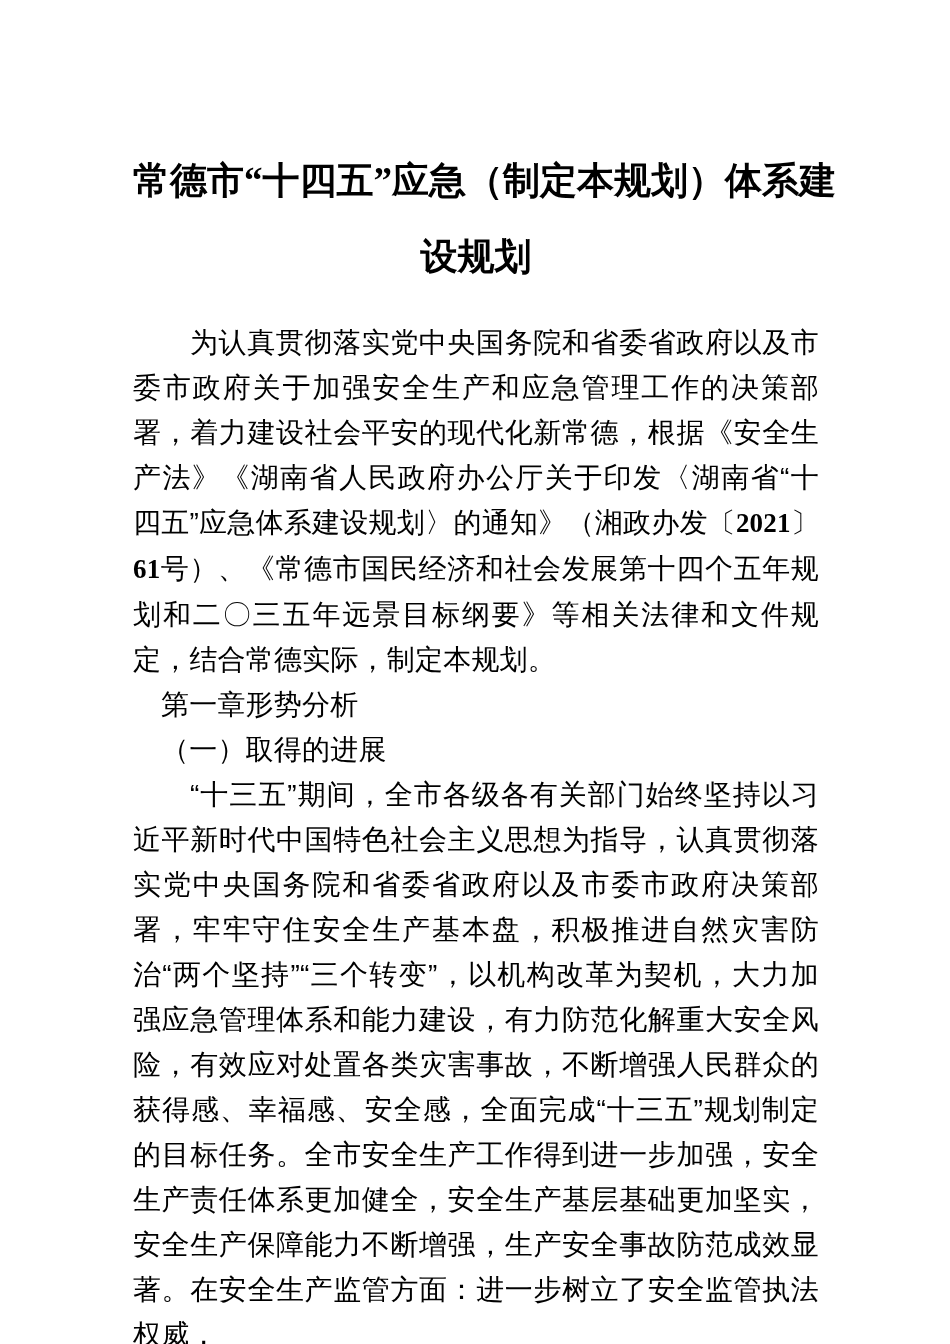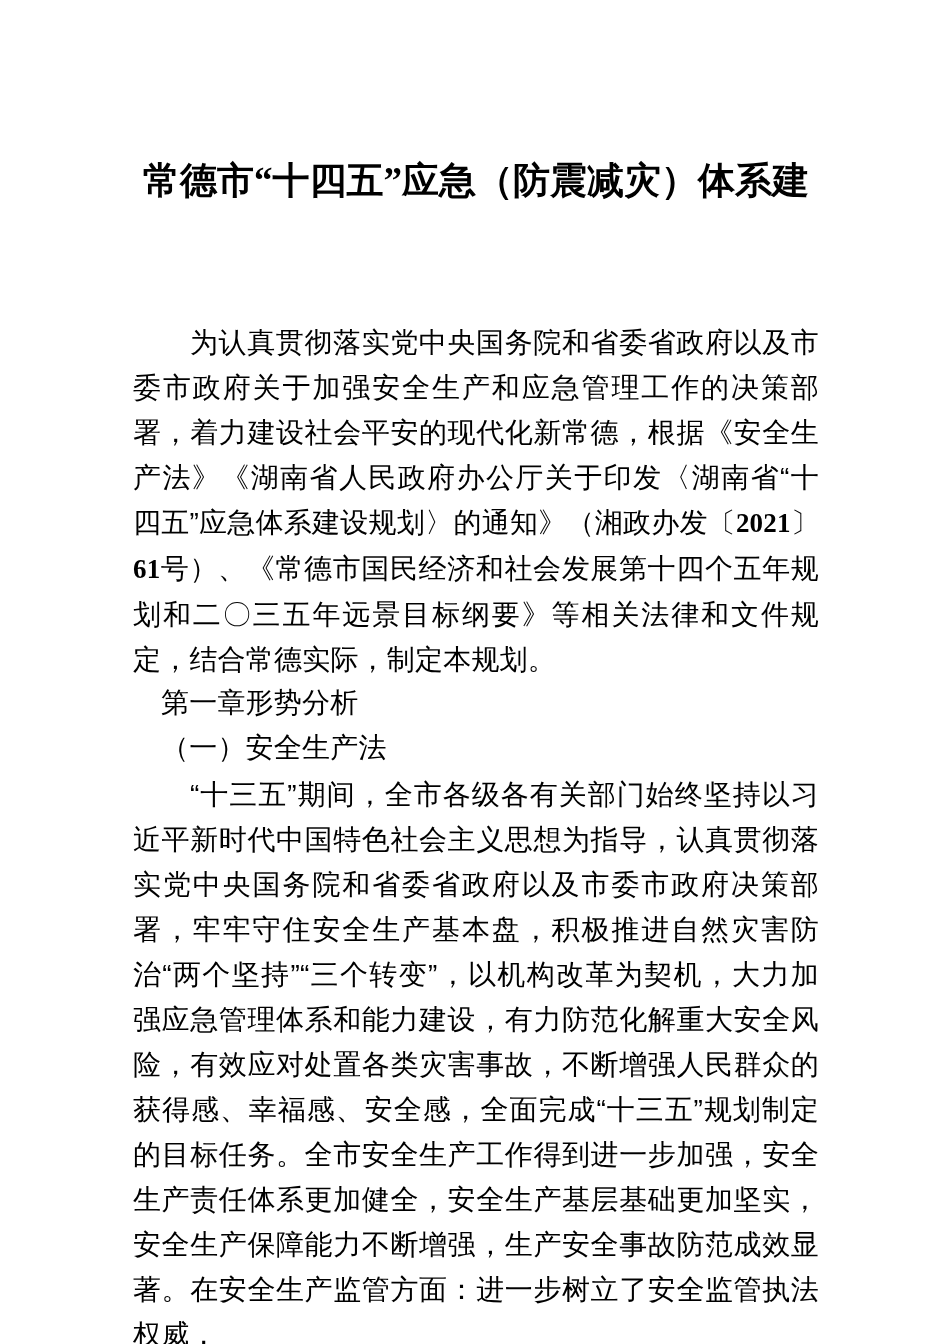--- a/index.html
+++ b/index.html
@@ -65,44 +65,44 @@
     margin: 0;
     color: #000;
     letter-spacing: 0.2px;
   }
 
   .para.indent2 {
     text-indent: 57px;
   }
   .para.indent1 {
     text-indent: 28px;
-    font-family: Liberation Mono, monospace;
   }
 
   
   .num {
     font-family: "Liberation Serif", "DejaVu Serif", serif;
     font-size: 27px;
     font-weight: bold;
   }
 </style>
 </head>
 <body>
 
 <div class="page">
 
   <div class="doc-title">
-    <span class="tline first">常德市“十四五”应急（防震减灾）体系建</span>
+    <span class="tline first">常德市“十四五”应急（制定本规划）体系建</span>
+    <span class="tline second">设规划</span>
   </div>
 
   <div class="body-block">
 
     <p class="para indent2"><span>为认真贯彻落实党中央国务院和省委省政府以及市委市政府关于加强安全生产和应急管理工作的决策部署，着力建设社会平安的现代化新常德，根据《安全生产法》《湖南省人民政府办公厅关于印发〈湖南省“十四五”应急体系建设规划〉的通知》（湘政办发〔</span><span class="num">2021</span><span>〕</span><span class="num">61</span><span>号）、《常德市国民经济和社会发展第十四个五年规划和二〇三五年远景目标纲要》等相关法律和文件规定，结合常德实际，制定本规划。</span></p>
 
     <p class="para indent1">第一章形势分析</p>
 
-    <p class="para indent1">（一）安全生产法</p>
+    <p class="para indent1">（一）取得的进展</p>
 
     <p class="para indent2">“十三五”期间，全市各级各有关部门始终坚持以习近平新时代中国特色社会主义思想为指导，认真贯彻落实党中央国务院和省委省政府以及市委市政府决策部署，牢牢守住安全生产基本盘，积极推进自然灾害防治“两个坚持”“三个转变”，以机构改革为契机，大力加强应急管理体系和能力建设，有力防范化解重大安全风险，有效应对处置各类灾害事故，不断增强人民群众的获得感、幸福感、安全感，全面完成“十三五”规划制定的目标任务。全市安全生产工作得到进一步加强，安全生产责任体系更加健全，安全生产基层基础更加坚实，安全生产保障能力不断增强，生产安全事故防范成效显著。在安全生产监管方面：进一步树立了安全监管执法权威，</p>
 
   </div>
 
 </div>
 
 </body></html>

